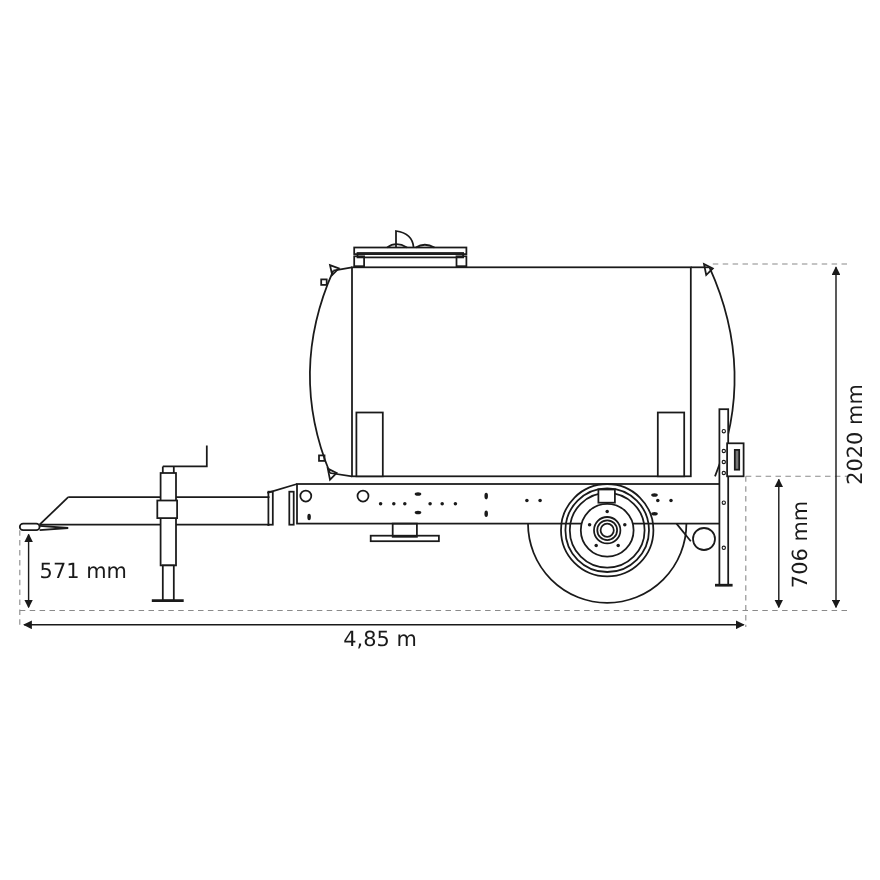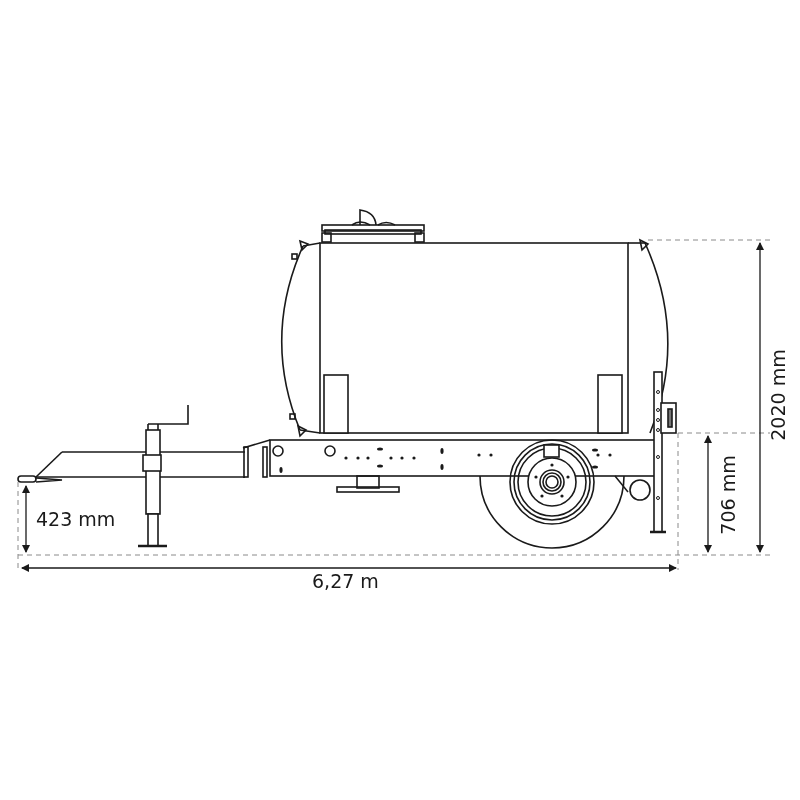--- a/index.html
+++ b/index.html
@@ -161,16 +161,16 @@
   </g>
 
   <g stroke="#1a1a1a" stroke-width="1.3" fill="none">
     <path d="M26,486 L26,552" marker-start="url(#arrs)" marker-end="url(#arr)"></path>
     <path d="M22,568 L676,568" marker-start="url(#arrs)" marker-end="url(#arr)"></path>
     <path d="M708,436 L708,552" marker-start="url(#arrs)" marker-end="url(#arr)"></path>
     <path d="M760,243 L760,552" marker-start="url(#arrs)" marker-end="url(#arr)"></path>
   </g>
 </svg>
 
-<div class="dim-label" style="left:36px; top:508px;">423 mm</div>
-<div class="dim-label" style="left:312px; top:570px;">6,27 m</div>
+<div class="dim-label" style="left:36px; top:508px;">571 mm</div>
+<div class="dim-label" style="left:312px; top:570px;">4,85 m</div>
 <div class="dim-label vert" style="left:688px; top:484px; width:80px; text-align:center;">706 mm</div>
 <div class="dim-label vert" style="left:728px; top:384px; width:100px; text-align:center;">2020 mm</div>
 
 </body></html>

